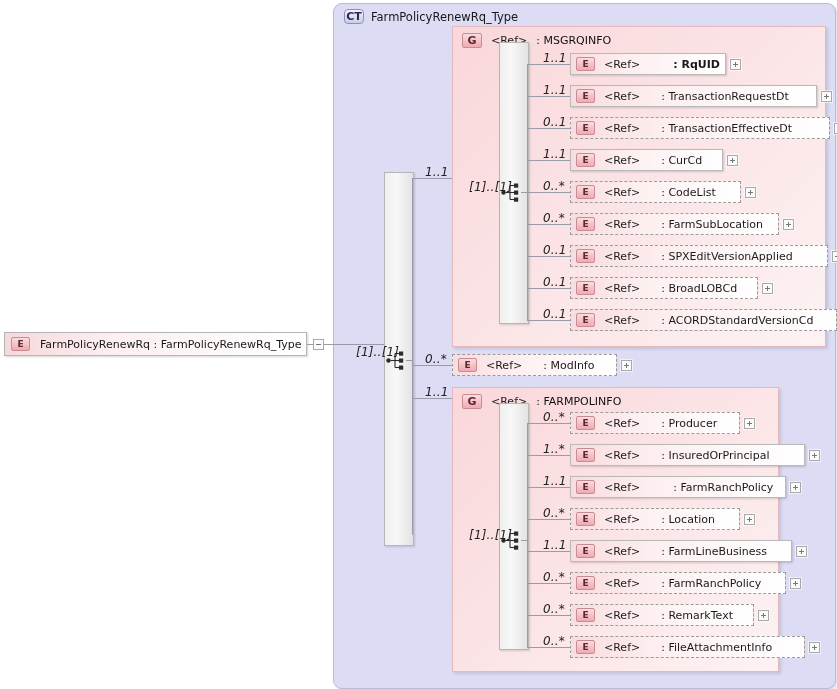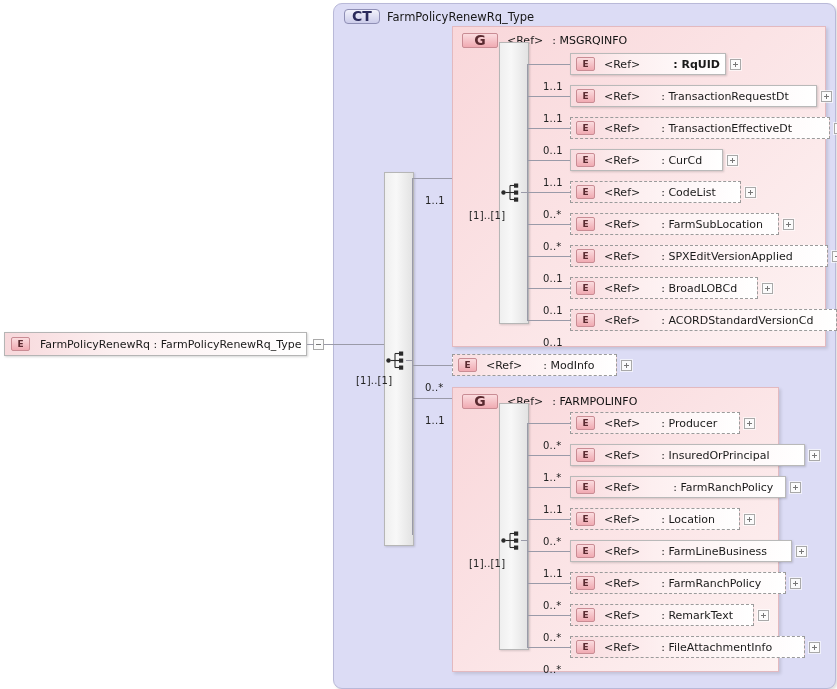--- a/index.html
+++ b/index.html
@@ -34,24 +34,24 @@
     position: absolute;
     left: 10px; top: 5px;
     display: flex;
     align-items: center;
     gap: 7px;
     white-space: nowrap;
   }
   .badge {
     display: inline-block;
     box-sizing: border-box;
-    width: 36px; height: 15px;
+    width: 20px; height: 15px;
     line-height: 13px;
     text-align: center;
-    font-size: 14px;
+    font-size: 11px;
     font-weight: bold;
     border: 1px solid #8f8fb5;
     border-radius: 4px;
     background: linear-gradient(#f2f2fb, #ccccea);
     color: #2a2a5a;
   }
   .badge-g, .badge-e {
     border-radius: 2px;
     border: 1px solid #c98c94;
     background: linear-gradient(#fbdcdf, #f0aab2);
@@ -150,25 +150,25 @@
     box-shadow: 1px 1px 2px rgba(0,0,0,0.16);
   }
 
   
   .hline { position: absolute; height: 1px; background: #9a9aa8; }
   .vline { position: absolute; width: 1px; background: #9a9aa8; }
 
   
   .card {
     position: absolute;
-    font-size: 10px;
+    font-size: 12px;
+    font-style: italic;
     color: #222;
     white-space: nowrap;
     letter-spacing: .2px;
-    margin-top: 30px;
   }
 
   
   .seq-icon { position: absolute; width: 22px; height: 19px; }
 </style>
 </head>
 <body>
 
 <div class="canvas">
     <div class="ct-box" style="left: 333px; top: 3px; width: 501px; height: 684px;">

